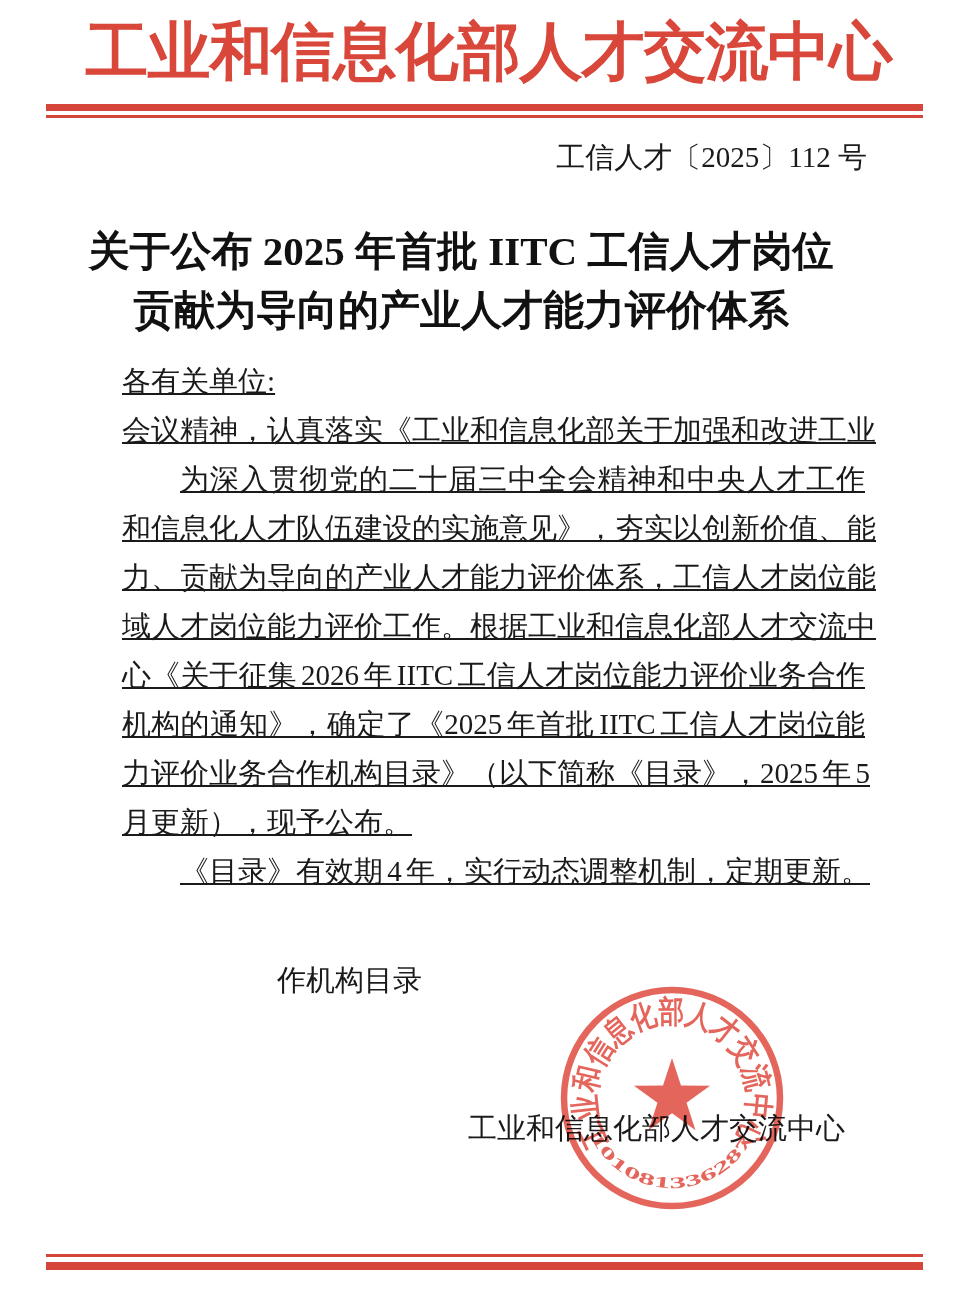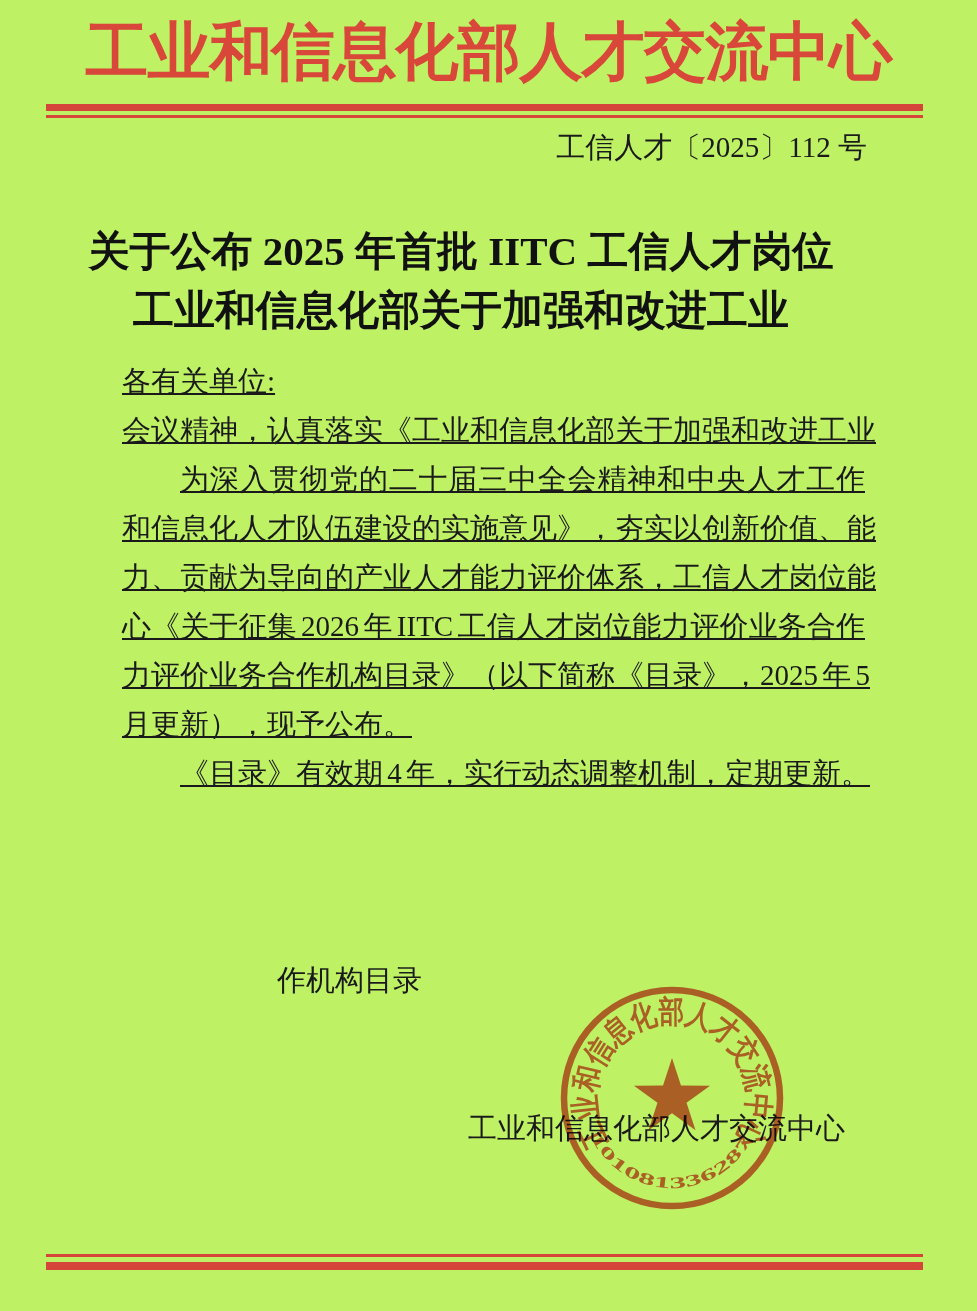--- a/index.html
+++ b/index.html
@@ -1,34 +1,34 @@
 <!DOCTYPE html>
 <html><head>
 <meta charset="utf-8">
 <style>
   html,body{margin:0;padding:0;background:#e9e9e9;}
   .page{
     position:relative;width:977px;height:1311px;margin:0 auto;
-    background:#bef264;overflow:hidden;
+    background:#ffffff;overflow:hidden;
     font-family:"Liberation Serif","DejaVu Serif",serif;
     color:#1a1a1a;
   }
   
   .letterhead{
     position:absolute;top:16px;left:0;width:977px;margin:0;
     font-size:63px;font-weight:bold;letter-spacing:-1px;
     text-align:center;color:#d9463a;line-height:1.15;
   }
   .rule{position:absolute;left:46px;width:877px;background:#d6453a;}
   .rule-thick-top{top:104px;height:7px;}
   .rule-thin-top{top:115px;height:3px;}
   .rule-thin-bottom{top:1254px;height:3px;}
   .rule-thick-bottom{top:1262px;height:8px;}
   .docnum{
-    position:absolute;top:128px;right:110px;
+    position:absolute;top:138px;right:110px;
     font-size:29px;white-space:nowrap;
   }
   
   .title{
     position:absolute;top:222px;left:0;width:922px;
     text-align:center;font-size:41px;font-weight:bold;line-height:59px;
     color:#111;
   }
   
   .body{
@@ -64,30 +64,32 @@
 <div class="page">
 
   <h1 class="letterhead">工业和信息化部人才交流中心</h1>
   <div class="rule rule-thick-top"></div>
   <div class="rule rule-thin-top"></div>
 
   <div class="docnum">工信人才〔2025〕112 号</div>
 
   <div class="title">
     <div>关于公布 2025 年首批 IITC 工信人才岗位</div>
-    <div>工业和信息化部关于加强和改进工业</div>
+    <div>贡献为导向的产业人才能力评价体系</div>
   </div>
 
   <main class="body">
     <div class="line">各有关单位:</div>
     <div class="line jline">会议精神，认真落实《工业和信息化部关于加强和改进工业</div>
     <div class="line jline indent">为深入贯彻党的二十届三中全会精神和中央人才工作</div>
     <div class="line jline">和信息化人才队伍建设的实施意见》，夯实以创新价值、能</div>
     <div class="line jline">力、贡献为导向的产业人才能力评价体系，工信人才岗位能</div>
+    <div class="line jline">域人才岗位能力评价工作。根据工业和信息化部人才交流中</div>
     <div class="line jline">心《关于征集 2026 年 IITC 工信人才岗位能力评价业务合作</div>
+    <div class="line jline">机构的通知》，确定了《2025 年首批 IITC 工信人才岗位能</div>
     <div class="line jline">力评价业务合作机构目录》（以下简称《目录》，2025 年 5</div>
     <div class="line">月更新），现予公布。</div>
     <div class="line indent">《目录》有效期 4 年，实行动态调整机制，定期更新。</div>
   </main>
 
   <div class="attachment">
     <div class="att2">作机构目录</div>
   </div>
 
   <div class="signature">工业和信息化部人才交流中心</div>

